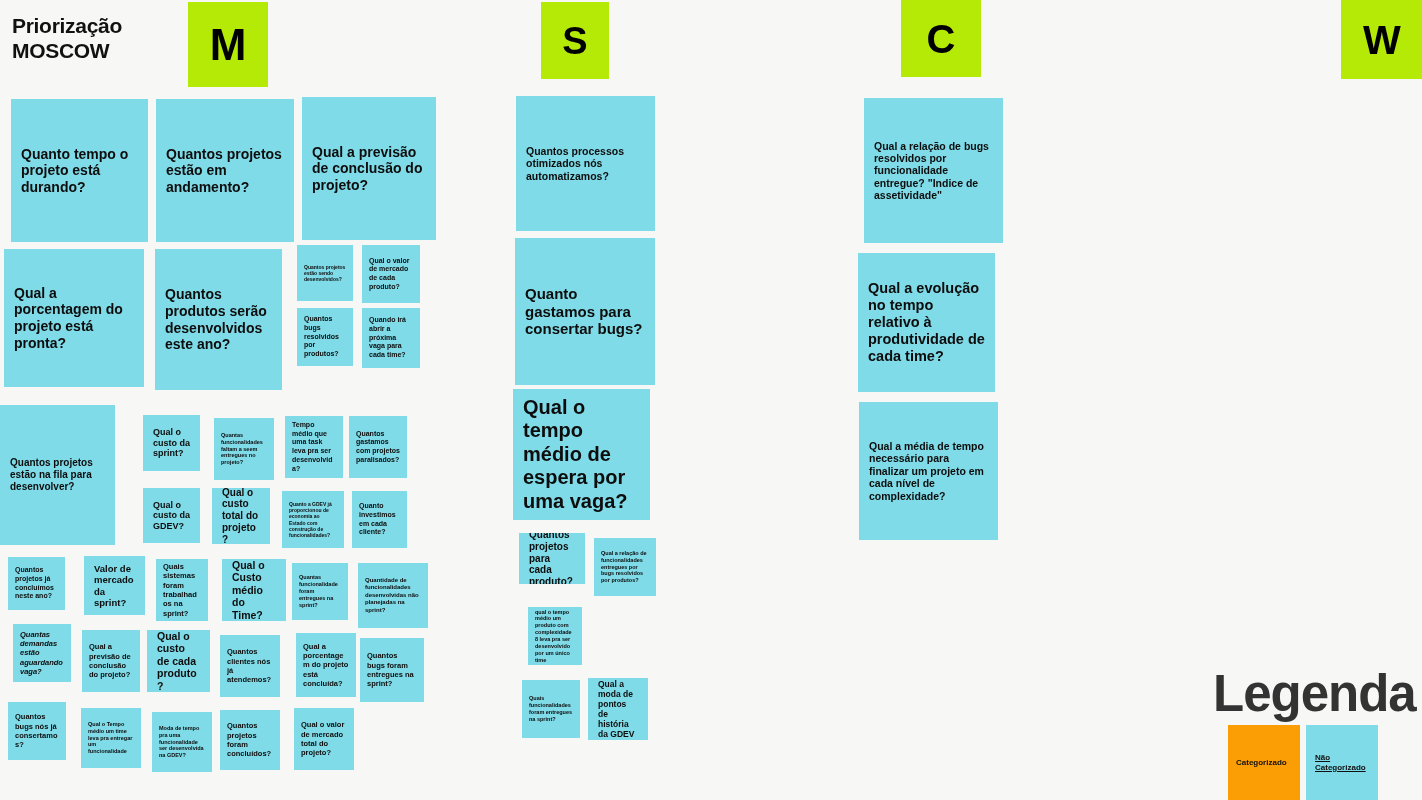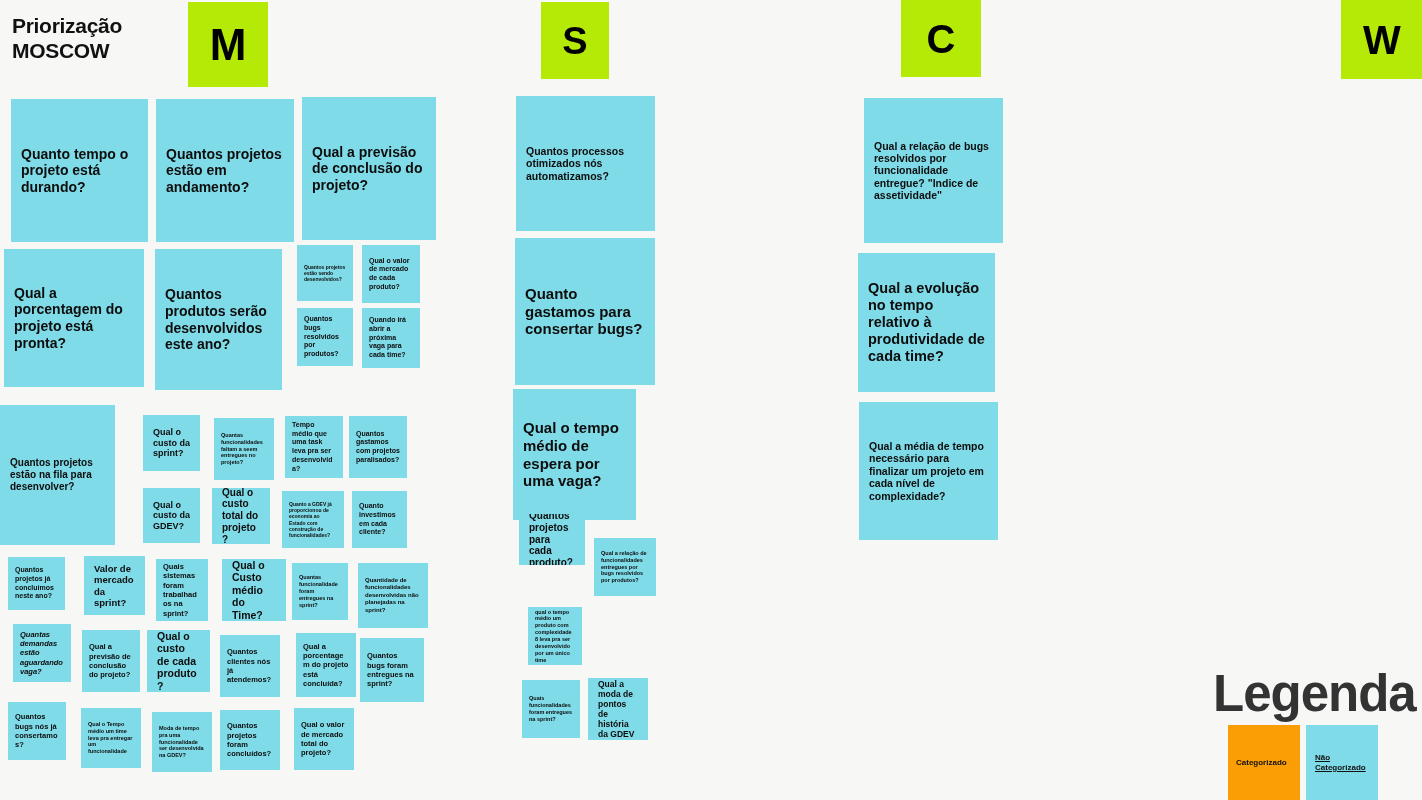--- a/index.html
+++ b/index.html
@@ -217,25 +217,25 @@
     </div>
 
   <div class="node note" style="left:516px;top:96px;width:139px;height:135px;font-size:10.5px;">
     <span>Quantos processos otimizados nós automatizamos?</span>
     </div>
 
   <div class="node note" style="left:515px;top:238px;width:140px;height:147px;font-size:15px;">
     <span>Quanto gastamos para consertar bugs?</span>
     </div>
 
-  <div class="node note" style="left:513px;top:389px;width:123px;height:131px;font-size:15px;">
+  <div class="node note" style="left:513px;top:389px;width:137px;height:131px;font-size:20px;">
     <span>Qual o tempo médio de espera por uma vaga?</span>
     </div>
 
-  <div class="node note" style="left:519px;top:514px;width:66px;height:51px;font-size:10px;">
+  <div class="node note" style="left:519px;top:533px;width:66px;height:51px;font-size:10px;">
     <span>Quantos projetos para cada produto?</span>
     </div>
 
   <div class="node note tiny" style="left:594px;top:538px;width:62px;height:58px;font-size:5.5px;">
     <span>Qual a relação de funcionalidades entregues por bugs resolvidos por produtos?</span>
     </div>
 
   <div class="node note tiny" style="left:528px;top:607px;width:54px;height:58px;font-size:5.5px;">
     <span>qual o tempo médio um produto com complexidade 8 leva pra ser desenvolvido por um único time</span>
     </div>

